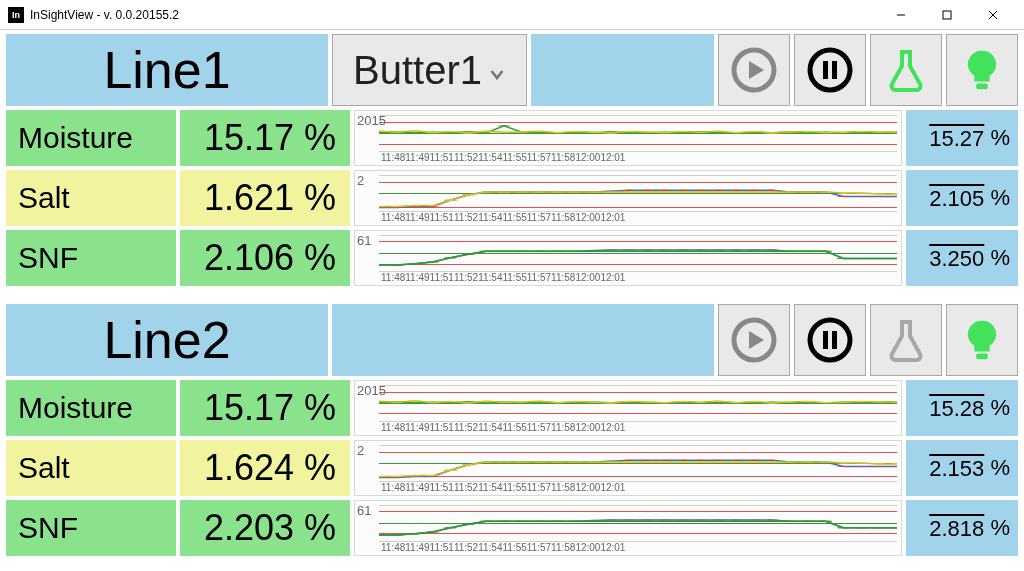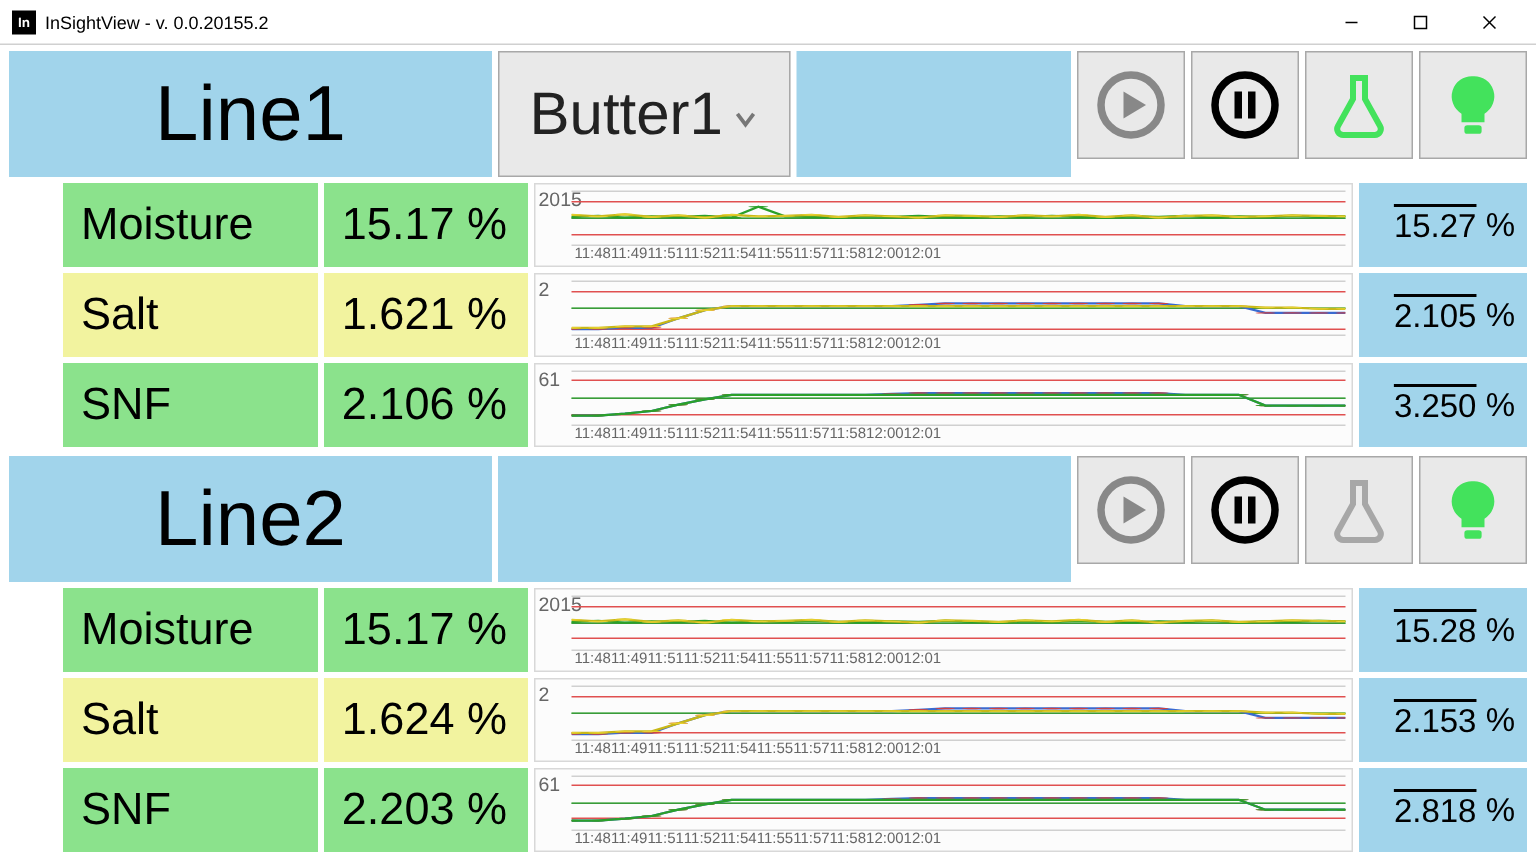--- a/index.html
+++ b/index.html
@@ -6,30 +6,30 @@
   html, body { width: 1024px; height: 571px; font-family: "Segoe UI", Arial, sans-serif; background:#fff; overflow:hidden; }
   
   .titlebar { height: 30px; background:#fff; border-bottom:1px solid #d0d0d0; display:flex; align-items:center; padding:0 8px; font-size:12px; color:#000; }
   .titlebar .appicon { width:16px; height:16px; background:#000; color:#fff; font-size:9px; line-height:16px; text-align:center; margin-right:6px; font-weight:bold;}
   .wincontrols { margin-left:auto; display:flex; }
   .wincontrols div { width:46px; height:30px; display:flex; align-items:center; justify-content:center; }
   .wincontrols svg { width:10px; height:10px; }
   
   .canvas { height: calc(571px - 30px); padding:4px 6px 2px 6px; background:#fff; display:flex; flex-direction:column; gap:4px;}
   .section { flex:1; display:flex; flex-direction:column; gap:4px; }
-  .hdr { height:84px; display:flex; gap:4px; }
+  .hdr { height:72px; display:flex; gap:4px; }
   .linename { width:322px; background:#a1d4eb; display:flex; align-items:center; justify-content:center; font-size:52px; }
   .recipe   { flex:1; background:#e9e9e9; border:1px solid #a8a8a8; display:flex; align-items:center; padding:0 20px; font-size:40px; color:#222; position:relative; }
   .recipe .chev { position:absolute; right:20px; top:50%; transform:translateY(-50%); }
   .iconbtn { width:72px; height:72px; background:#e9e9e9; border:1px solid #a8a8a8; display:flex; align-items:center; justify-content:center; }
   .controls-left-pad { flex:1.2; background:#a1d4eb; }
   
-  .mrow { height:56px; display:flex; gap:4px; align-items:stretch;margin-left:36px; }
+  .mrow { height:56px; display:flex; gap:4px; align-items:stretch; }
   .label { width:170px; display:flex; align-items:center; padding-left:12px; font-size:30px; }
-  .value { width:136px; display:flex; align-items:center; justify-content:flex-end; padding-right:14px; font-size:30px; }
+  .value { width:170px; display:flex; align-items:center; justify-content:flex-end; padding-right:14px; font-size:36px; }
   .chart { flex:1; background:#fcfcfc; border:1px solid #d8d8d8; position:relative; overflow:hidden;}
   .avgbox { width:112px; background:#a1d4eb; display:flex; align-items:center; justify-content:flex-end; padding-right:8px; font-size:22px; }
   .avgbox .avgval { text-decoration: overline; text-decoration-thickness:2px; padding-top:2px;}
   .green { background:#8be28c; }
   .yellow{ background:#f2f39f; }
   
   .xaxis { position:absolute; left:26px; right:4px; bottom:2px; display:flex; justify-content:flex-start; font-size:10px; color:#666; }
   .yaxis { position:absolute; left:2px; top:2px; bottom:14px; width:20px; display:flex; flex-direction:row; justify-content:flex-start; font-size:13px; color:#666; }
   .plot  { position:absolute; left:24px; right:4px; top:4px; bottom:14px; }
   .hline { position:absolute; left:0; right:0; height:0; border-top:1px solid; }

